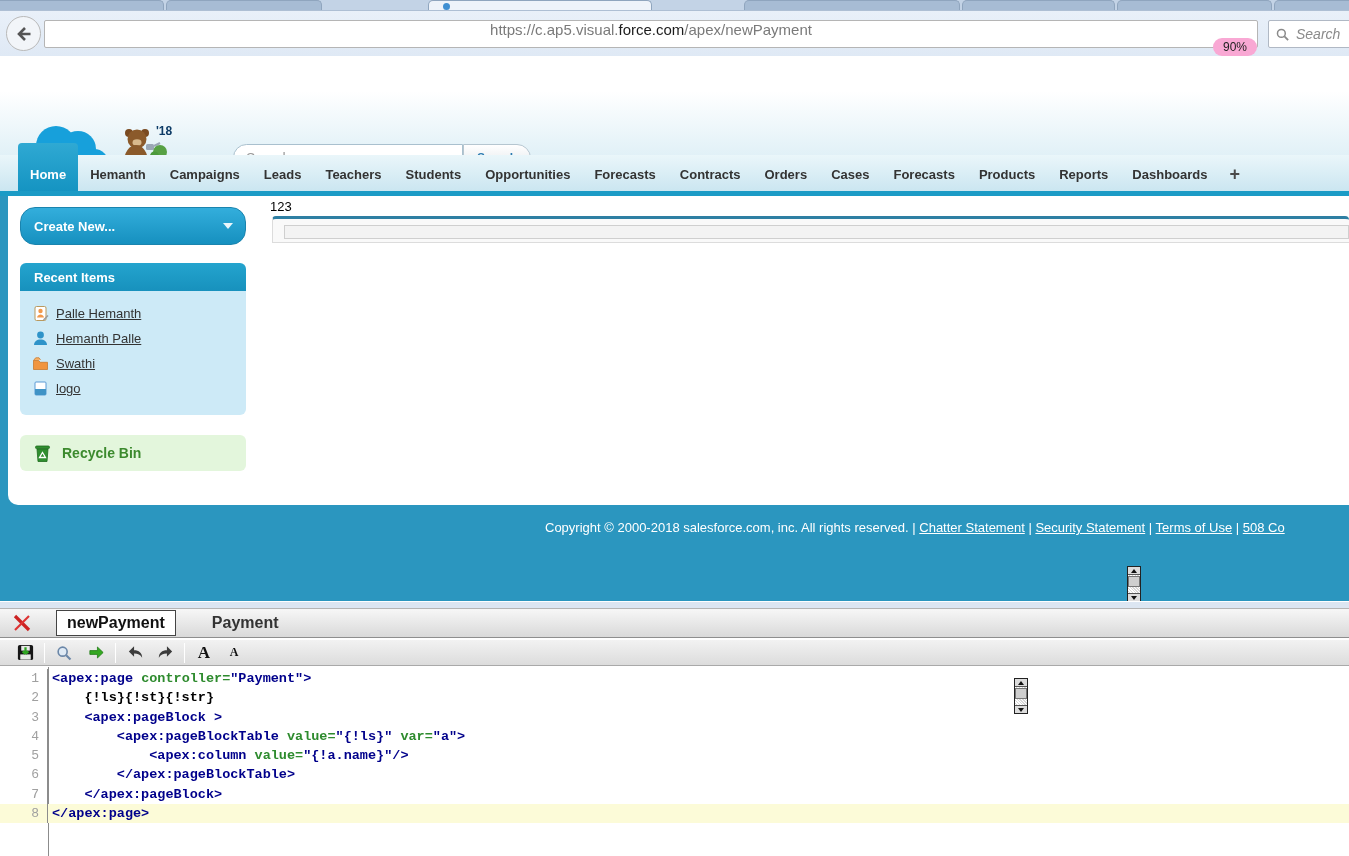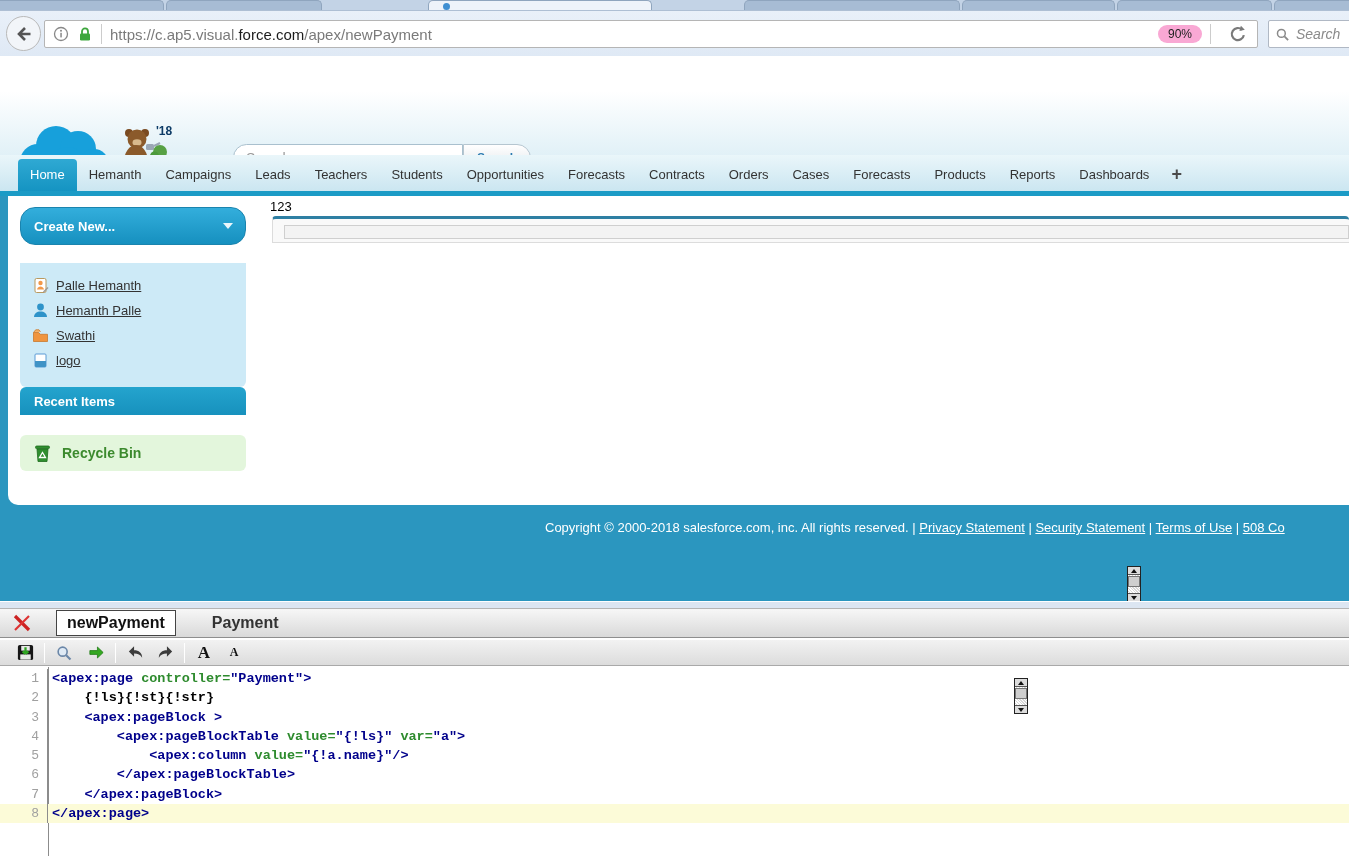--- a/index.html
+++ b/index.html
@@ -6,40 +6,40 @@
   html,body { width:1349px; height:856px; overflow:hidden; font-family:"Liberation Sans", sans-serif; background:#fff; }
   .abs { position:absolute; }
 
   
   #tabstrip { left:0; top:0; width:1349px; height:10px; background:#b9cad f; background:#c3d3e6; }
   .btab { position:absolute; top:0; height:12px; border-radius:5px 5px 0 0; background:#a7bcd4; border:1px solid #8fa5be; border-color:#8fa5be; border-bottom:none; }
   .btab.active { background:#eef3fa; }
   .btab .fav { position:absolute; left:14px; top:2px; width:7px; height:7px; border-radius:50%; background:#3f8fd2; }
   #btoolbar { left:0; top:10px; width:1349px; height:46px; background:linear-gradient(#e9f0f9,#dfe9f5); border-top:1px solid #aebfd4; }
   #back-btn { left:6px; top:5px; width:35px; height:35px; border-radius:50%; border:1px solid #b9b9b9; background:#f2f5f9; display:flex; align-items:center; justify-content:center; }
-  #urlbar { left:44px; top:9px; width:1214px; height:28px; background:#fff; border:1px solid #b5b5b5; border-radius:2px; display:flex; align-items:center; }
+  #urlbar { left:44px; top:9px; width:1214px; height:28px; background:#fff; border:1px solid #b5b5b5; border-radius:2px; display:flex; align-items:center;flex-direction:column; }
   #urlbar .sep { width:1px; height:20px; background:#ccc; margin:0 8px; }
   .urltext { font-size:15px; white-space:nowrap; }
   .u-dim { color:#7a7a7a; } .u-dom { color:#1c1c1c; }
   #zoom-pill { margin-left:auto; background:#f9a8d4; border-radius:10px; padding:2px 10px; font-size:12px; color:#222; }
   #reload-btn { margin:0 8px; width:22px; height:22px; }
   #bsearch { left:1268px; top:9px; width:90px; height:28px; background:#fff; border:1px solid #b0b8c4; border-radius:2px; display:flex; align-items:center; padding-left:6px; }
   #bsearch .ph { font-size:14px; font-style:italic; color:#8a8a8a; margin-left:6px; }
 
   
   #sf-header { left:0; top:56px; width:1349px; height:116px; background:linear-gradient(#ffffff 30%, #d9edf5); }
   #sf-logo { left:14px; top:62px; width:100px; height:76px; }
   #mascot { left:116px; top:64px; width:58px; height:68px; }
   #hsearch { left:233px; top:88px; width:230px; height:27px; border:1px solid #a9c0ce; border-radius:14px 0 0 14px; background:#fff; padding-left:12px; font-size:14px; color:#333; outline:none; }
   #hsearch::placeholder { color:#999; }
   #hsearch-btn { left:463px; top:88px; width:68px; height:28px; border-radius:0 14px 14px 0; border:1px solid #b5c6d0; background:linear-gradient(#ffffff,#dfe4e8); color:#2a7ab0; font-weight:bold; font-size:12px; display:flex; align-items:center; justify-content:center; }
 
   
   #sf-nav { left:0; top:155px; width:1349px; height:36px; background:linear-gradient(#eaf6fa,#cbe6f1); display:flex; align-items:flex-end; padding-left:18px; }
-  .sftab { font-size:13px; font-weight:normal; color:#333; padding:8px 12px 9px; white-space:nowrap; cursor:pointer; }
+  .sftab { font-size:13px; font-weight:bold; color:#333; padding:24px 12px 9px; white-space:nowrap; cursor:pointer; }
   .sftab.active { background:linear-gradient(#2fa9d3,#1594c2); color:#fff; border-radius:4px 4px 0 0; }
   #nav-plus { font-size:18px; font-weight:bold; color:#4a4a4a; padding:5px 10px 6px; }
   #teal-strip { left:0; top:191px; width:1349px; height:5px; background:#1b9bc6; }
 
   
   #sf-body { left:0; top:196px; width:1349px; height:309px; background:#2b96bf; }
   #sf-content { position:absolute; left:8px; top:0; right:0; height:100%; background:#fff; border-bottom-left-radius:10px; }
 
   
   #create-new { position:absolute; left:12px; top:11px; width:226px; height:38px; border-radius:15px; background:linear-gradient(#33aedc,#1690bf); border:1px solid #1a84ae; box-shadow:0 0 0 2px rgba(255,255,255,.6); display:flex; align-items:center; color:#fff; font-weight:bold; font-size:13px; padding-left:13px; cursor:pointer; }
@@ -204,20 +204,21 @@
 
 <div id="sf-body" class="abs">
   <div id="sf-content">
 
     <div id="create-new">
       <span>Create New...</span>
       <span class="arr"></span>
     </div>
 
     <div id="recent-panel">
+      <div id="recent-head">Recent Items</div>
       <div id="recent-list">
           <div class="ritem">
             <span class="ric"><svg viewBox="0 0 17 17">
                 <rect x="3" y="1.5" width="11" height="14" rx="1.5" fill="#fff" stroke="#b9995e"></rect>
                 <circle cx="8.5" cy="6" r="2.2" fill="#f2994a"></circle>
                 <path d="M5 12.5c.6-2.2 2-3 3.5-3s2.9.8 3.5 3z" fill="#f2994a"></path>
                 <path d="M11 14.5 l4.5-4.5 1 1 -4.5 4.5z" fill="#9a9a9a"></path>
               </svg></span>
             <a>Palle Hemanth</a>
           </div>
@@ -236,21 +237,20 @@
             <a>Swathi</a>
           </div>
           <div class="ritem">
             <span class="ric"><svg viewBox="0 0 17 17">
                 <rect x="3" y="2" width="11" height="13" rx="1" fill="#fff" stroke="#5b9bd5"></rect>
                 <path d="M3 9 h11 v5 a1 1 0 0 1 -1 1 h-9 a1 1 0 0 1 -1 -1 z" fill="#3f93c6"></path>
               </svg></span>
             <a>logo</a>
           </div>
         </div>
-      <div id="recent-head">Recent Items</div>
     </div>
 
     <div id="recycle">
       <svg class="rbic" viewBox="0 0 21 21">
         <rect x="3.5" y="3" width="14" height="2.6" rx="1.2" fill="#2f8f2f" stroke="#1d6b1d" stroke-width="0.8"></rect>
         <path d="M5 6 h11 l-1 12.5 h-9 z" fill="#2f8f2f" stroke="#1d6b1d" stroke-width="0.8"></path>
         <path d="M10.5 9.5 l3 5 h-6 z" fill="none" stroke="#fff" stroke-width="1.3"></path>
       </svg>
       <span>Recycle Bin</span>
     </div>
@@ -258,21 +258,21 @@
     <div id="page-output">123</div>
     <div id="pageblock">
       <div id="pageblock-inner"></div>
     </div>
   </div>
 </div>
 
 <div id="sf-footer" class="abs">
   <div id="copyright">
     <span>Copyright © 2000-2018 salesforce.com, inc. All rights reserved.</span>
-    <span> | <a>Privacy Statement</a> | <a>Security Statement</a> | <a>Terms of Use</a> | <a>508 Co</a></span>
+    <span> | <a>Chatter Statement</a> | <a>Security Statement</a> | <a>Terms of Use</a> | <a>508 Co</a></span>
   </div>
   <div class="mini-scroll" style="left:1127px; top:61px;">
     <div class="mbtn">
         <span class="tri-up"></span>
       </div>
     <div class="track">
         <div class="thumb"></div>
       </div>
     <div class="mbtn dn">
         <span class="tri-dn"></span>

